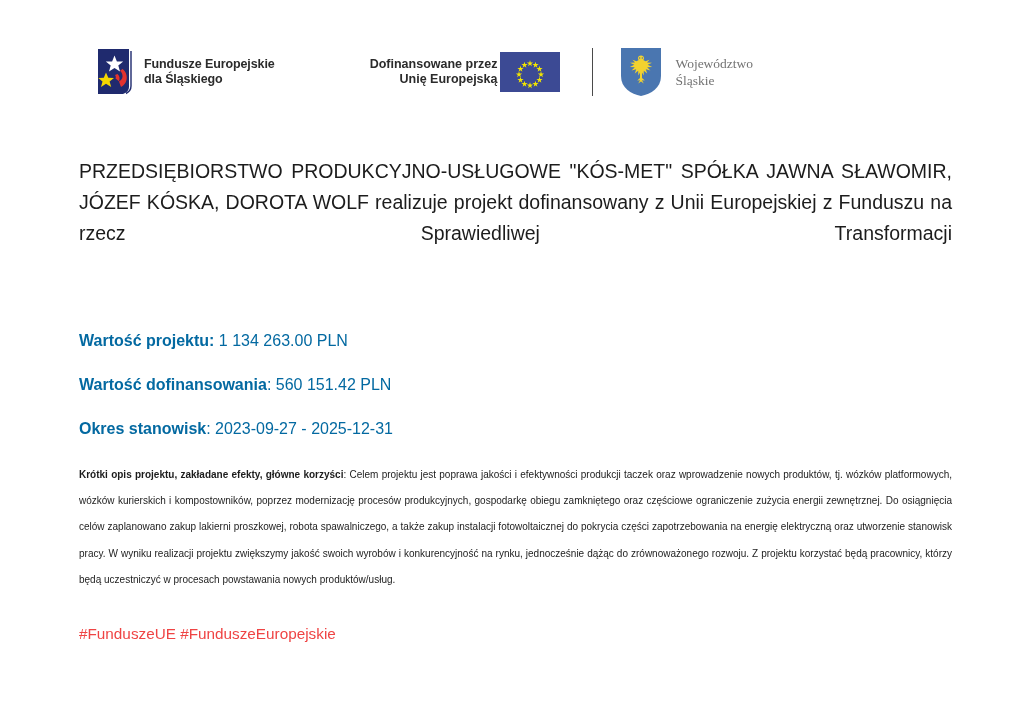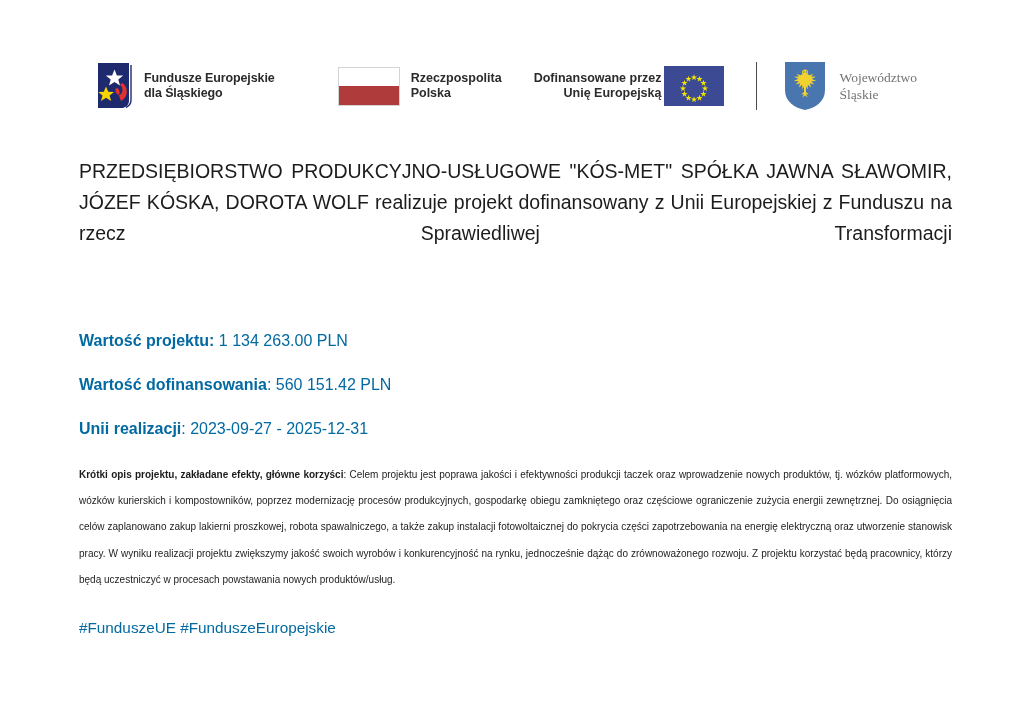--- a/index.html
+++ b/index.html
@@ -19,21 +19,21 @@
     position: relative;
     width: 1024px;
     height: 724px;
     background: #ffffff;
   }
 
   
   .logo-bar {
     position: absolute;
     left: 0;
-    top: 48px;
+    top: 34px;
     width: 1024px;
     height: 76px;
     display: flex;
     align-items: center;
     justify-content: flex-start;
     padding-left: 95px;
     box-sizing: border-box;
   }
   .logo-block {
     display: flex;
@@ -171,24 +171,24 @@
     margin-top: 9px;
     font-size: 10px;
     line-height: 26.2px;
     color: #1c1c1c;
     text-align: justify;
     text-justify: inter-word;
   }
   .desc .lbl { font-weight: 700; }
 
   .tags {
-    margin-top: 22px;
+    margin-top: 28px;
     font-size: 15.3px;
     line-height: 26px;
-    color: #0369a1;
+    color: #ef4444;
   }
 </style>
 </head>
 <body>
 
 <div class="page">
 
   <div class="logo-bar">
 
     <div class="logo-block">
@@ -203,29 +203,20 @@
         </svg>
       </div>
       <div class="fe-text">
         <div>Fundusze Europejskie</div>
         <div>dla Śląskiego</div>
       </div>
     </div>
 
     <div class="gap-a"></div>
 
-    <div class="logo-block">
-      <div class="pl-flag">
-        <div class="red"></div>
-      </div>
-      <div class="pl-text">
-        <div>Rzeczpospolita</div>
-        <div>Polska</div>
-      </div>
-    </div>
 
     <div class="gap-b"></div>
 
     <div class="logo-block">
       <div class="eu-text">
         <div>Dofinansowane przez</div>
         <div>Unię Europejską</div>
       </div>
       <div class="eu-flag">
         <svg width="60" height="40" viewBox="0 0 60 40" xmlns="http://www.w3.org/2000/svg">
@@ -281,21 +272,21 @@
 
       <div class="fin-row">
         <span class="lbl">Wartość projektu:</span><span class="val"> 1 134 263.00 PLN</span>
       </div>
 
       <div class="fin-row">
         <span class="lbl">Wartość dofinansowania</span><span class="val">: 560 151.42 PLN</span>
       </div>
 
       <div class="fin-row">
-        <span class="lbl">Unii realizacji</span><span class="val">: 2023-09-27 - 2025-12-31</span>
+        <span class="lbl">Okres stanowisk</span><span class="val">: 2023-09-27 - 2025-12-31</span>
       </div>
 
     </div>
 
     <p class="desc"><span class="lbl">Krótki opis projektu, zakładane efekty, główne korzyści</span><span>: Celem projektu jest poprawa jakości i efektywności produkcji taczek oraz wprowadzenie nowych produktów, tj. wózków platformowych, wózków kurierskich i kompostowników, poprzez modernizację procesów produkcyjnych, gospodarkę obiegu zamkniętego oraz częściowe ograniczenie zużycia energii zewnętrznej. Do osiągnięcia celów zaplanowano zakup lakierni proszkowej, robota spawalniczego, a także zakup instalacji fotowoltaicznej do pokrycia części zapotrzebowania na energię elektryczną oraz utworzenie stanowisk pracy. W wyniku realizacji projektu zwiększymy jakość swoich wyrobów i konkurencyjność na rynku, jednocześnie dążąc do zrównoważonego rozwoju. Z projektu korzystać będą pracownicy, którzy będą uczestniczyć w procesach powstawania nowych produktów/usług.</span></p>
 
     <p class="tags">#FunduszeUE #FunduszeEuropejskie</p>
 
   </div>
 

